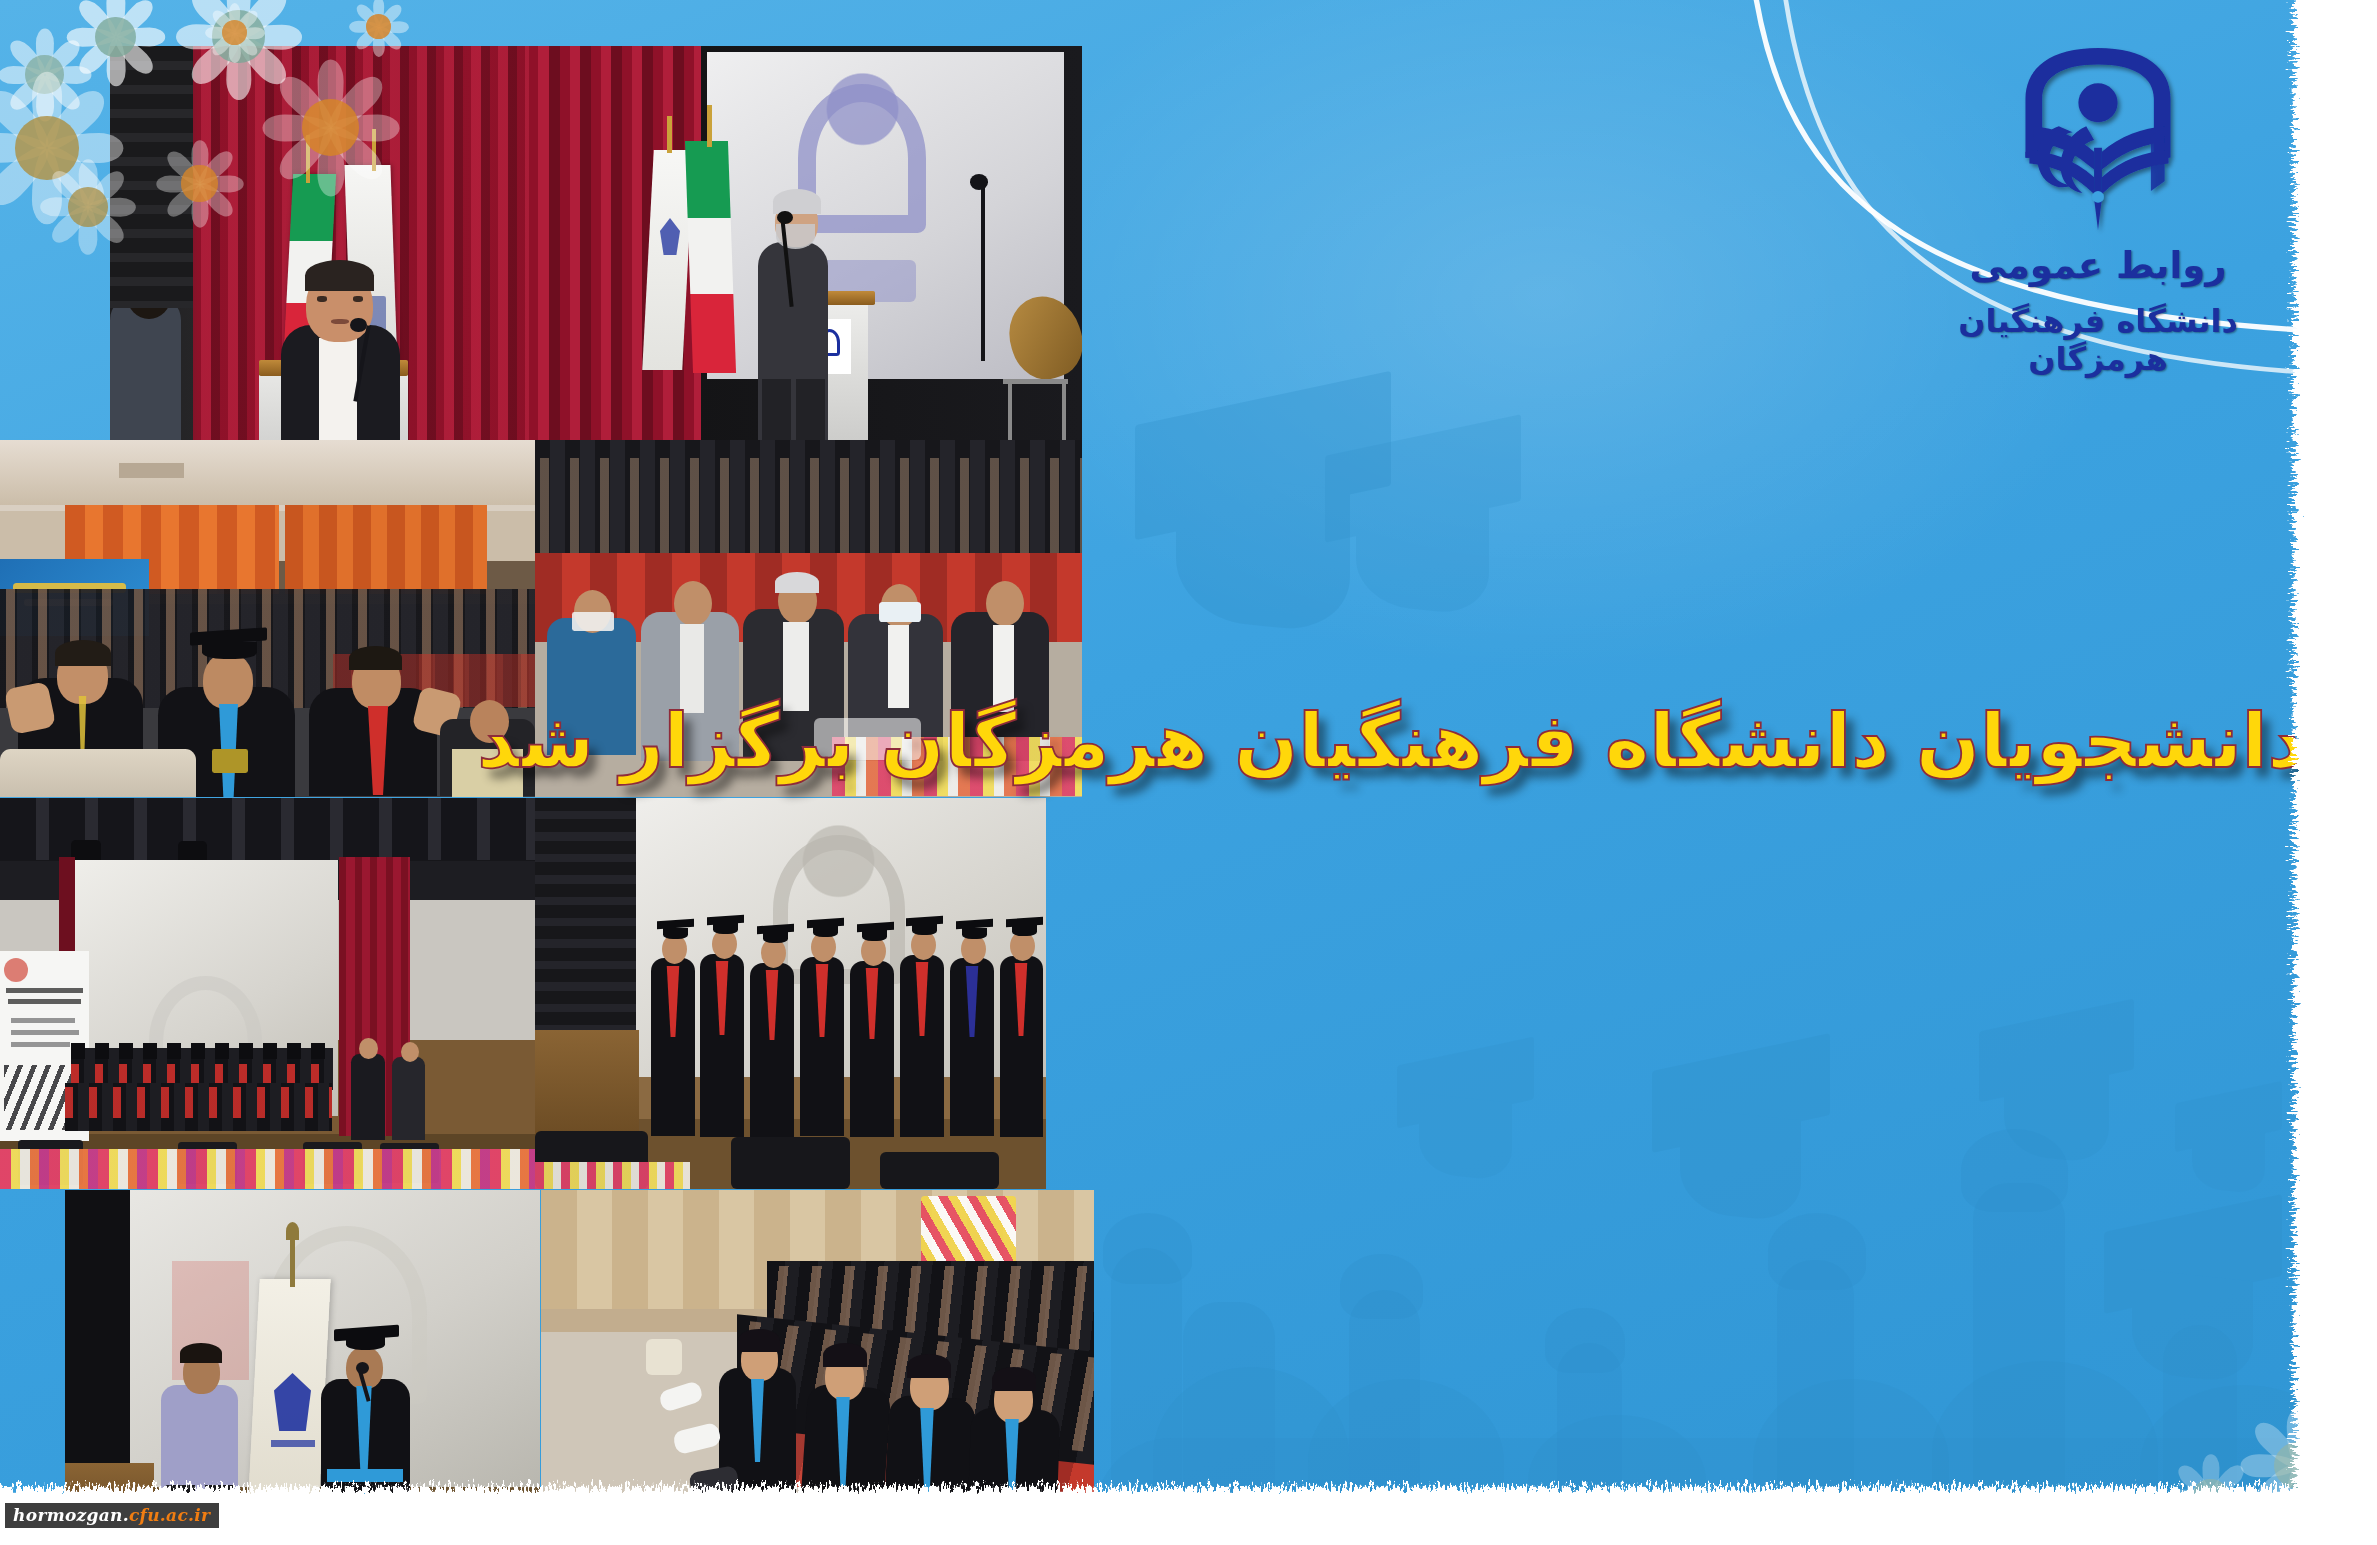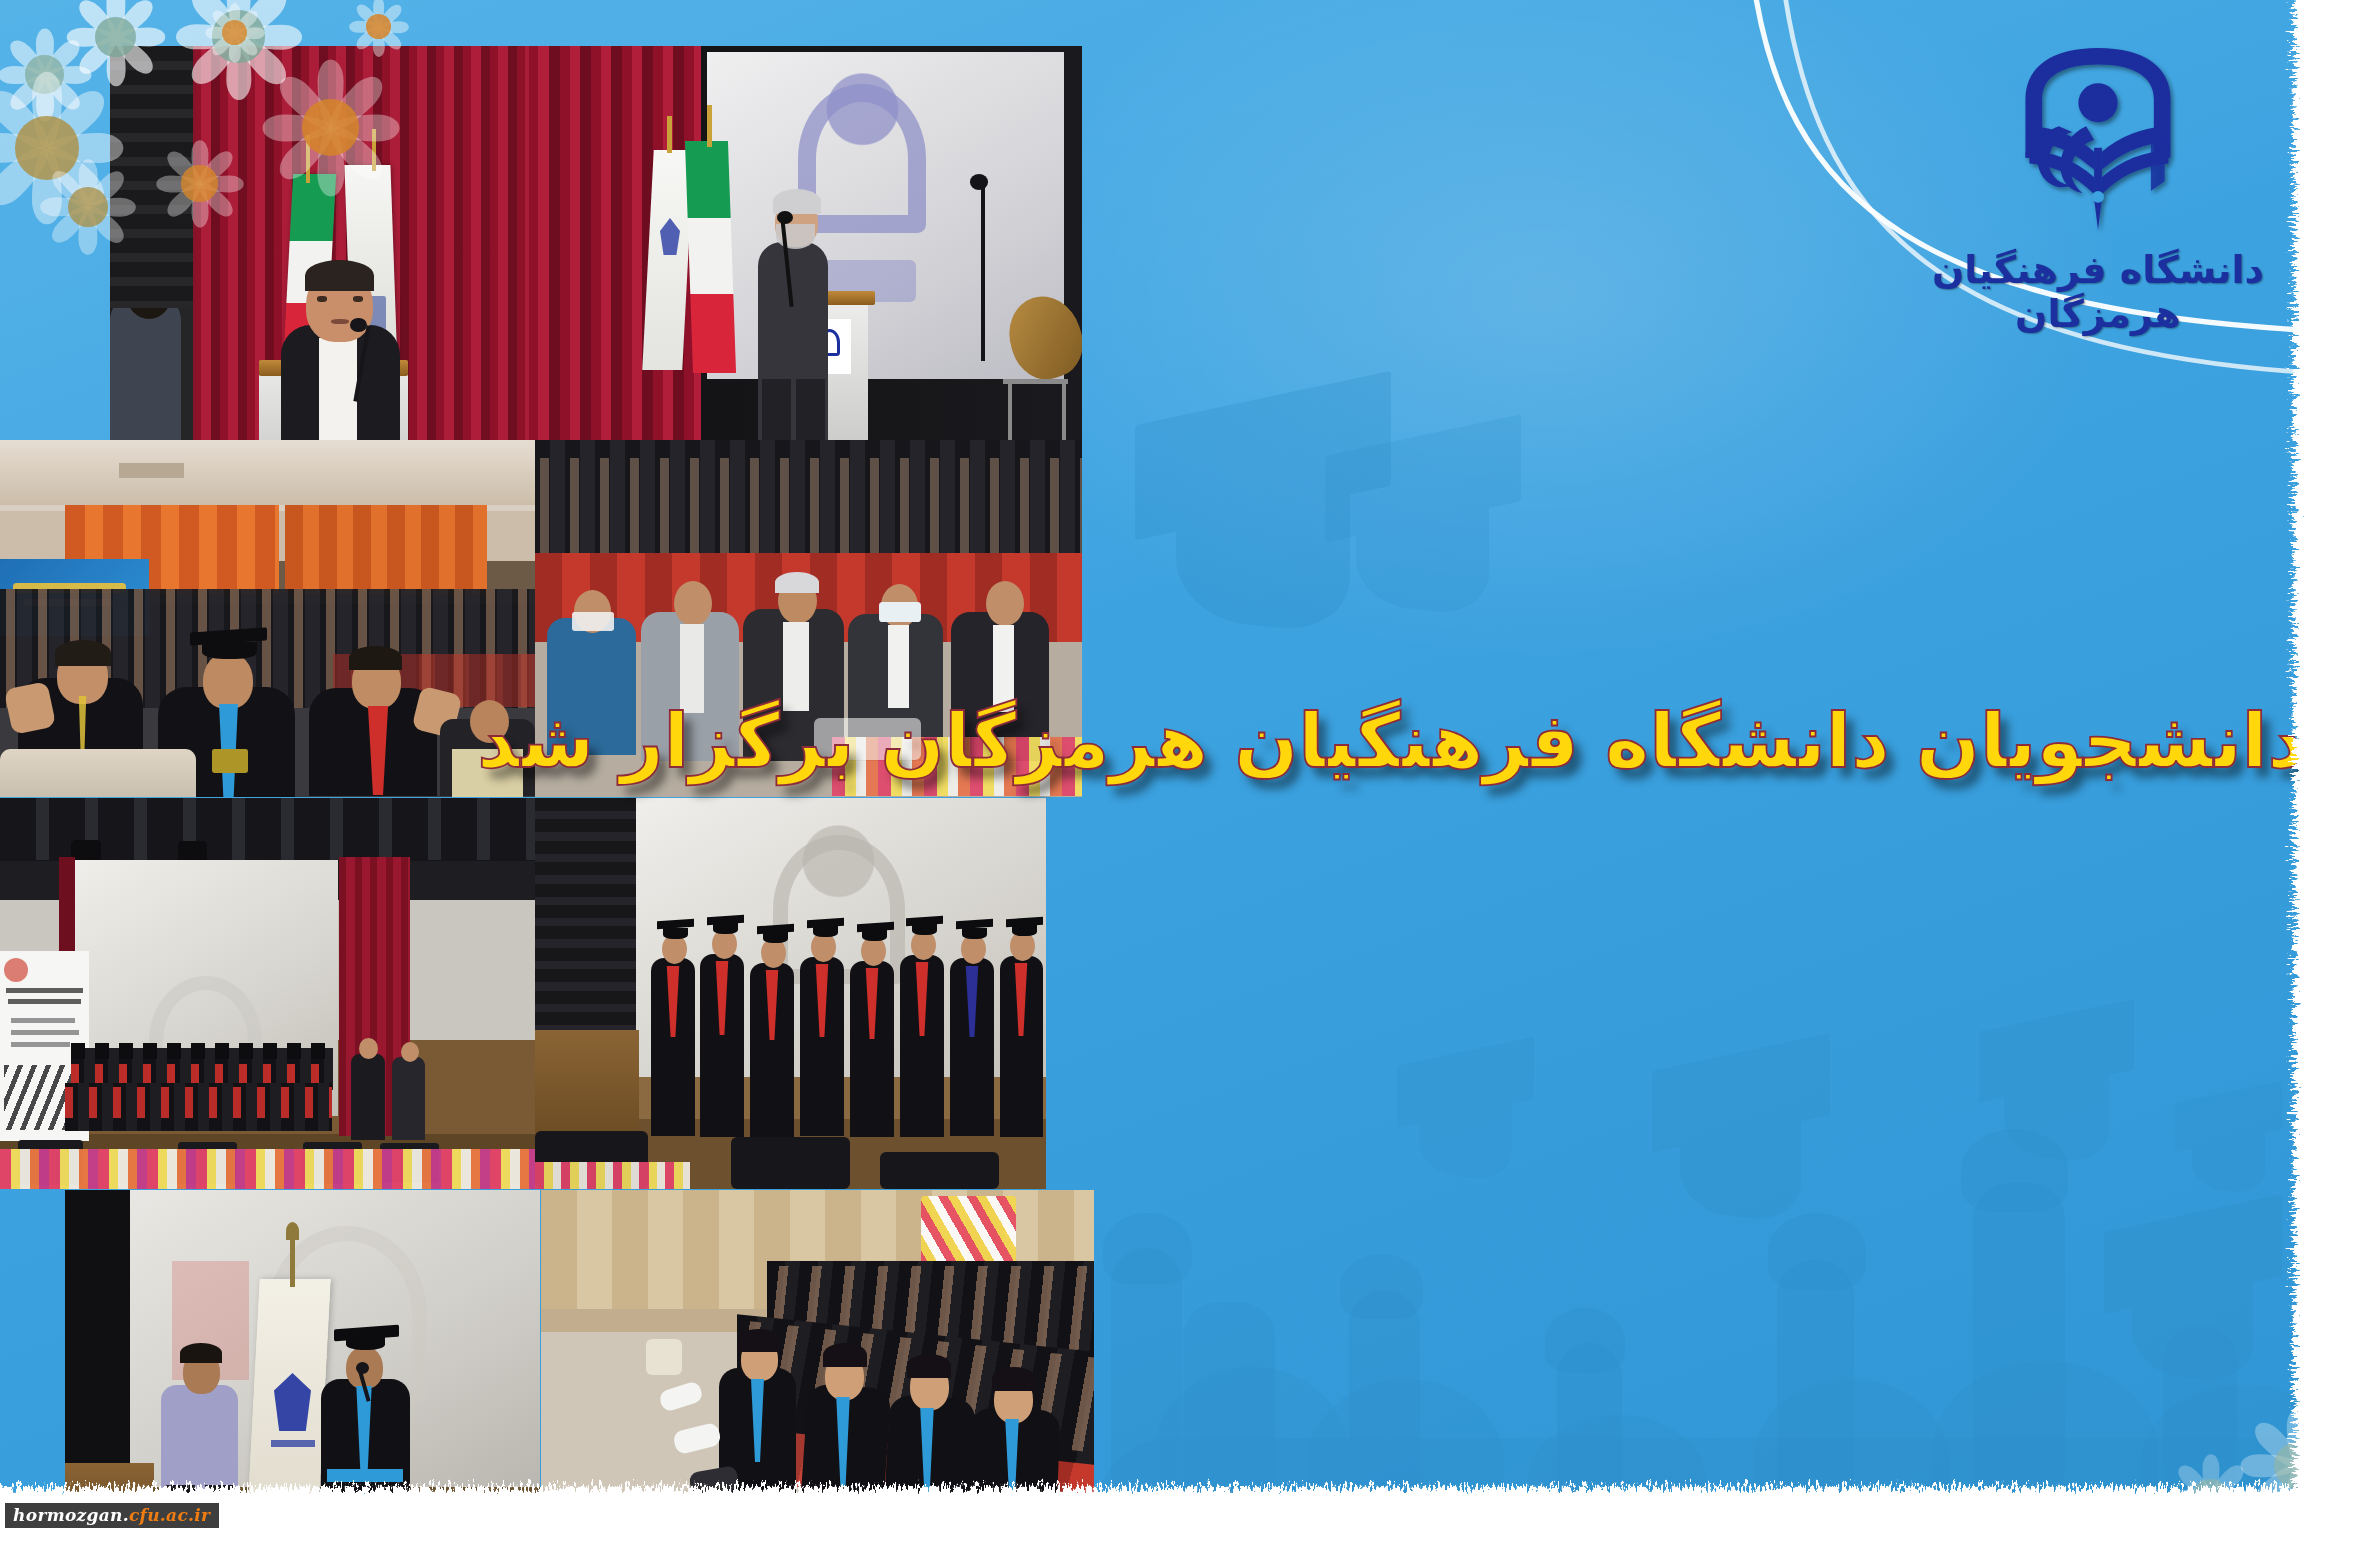--- a/index.html
+++ b/index.html
@@ -44,21 +44,21 @@
     border-radius:50%/32% 32% 68% 68%;transform-origin:50% 100%;}
   .daisy .core{position:absolute;left:31%;top:31%;width:38%;height:38%;border-radius:50%;}
 
   
   #logo-block{position:absolute;right:89px;top:42px;width:380px;text-align:center;}
   #logo-mark{width:196px;height:196px;margin:0 auto;}
   .logo-line{color:#1b2f9e;font-weight:bold;direction:rtl;
     font-family:"DejaVu Sans",sans-serif;
     text-shadow:1.2px 1.2px 1.8px rgba(0,0,0,.35);letter-spacing:-0.6px;}
   #logo-l1{font-size:37px;margin-top:3.6px;}
-  #logo-l2{font-size:38px;margin-top:8px;}
+  #logo-l2{font-size:32px;margin-top:15px;}
 
   
   #headline{position:absolute;right:113px;top:678px;width:1605px;
     direction:rtl;text-align:left;}
   .hl-row{display:flex;align-items:center;justify-content:flex-start;gap:15.5px;}
   .hl{color:#ffd70a;font-weight:bold;direction:rtl;white-space:nowrap;
     font-family:"DejaVu Sans",sans-serif;letter-spacing:-1.2px;
     -webkit-text-stroke:1.8px #8e2b3a;
     text-shadow:8.3px 9.5px 9.5px rgba(0,0,0,.45);}
   #hl1{font-size:75px;line-height:1.15;}
@@ -691,20 +691,21 @@
 
         <circle cx="100" cy="62" r="20"></circle>
 
         <path d="M88 86 C74 92 64 106 62 122 C60 140 70 152 84 154 C74 146 70 134 74 122
                  C78 110 88 102 96 100 Z"></path>
 
         <path d="M60 86 C42 92 34 112 40 130 C45 146 62 152 74 146
                  C58 146 48 132 50 118 C52 104 62 94 74 92 Z"></path>
       </g>
     </svg>
+    <div id="logo-l1" class="logo-line">روابط عمومی</div>
     <div id="logo-l2" class="logo-line">دانشگاه فرهنگیان هرمزگان</div>
   </div>
 
   <div id="headline">
     <div id="hl2" class="hl">دانشجویان دانشگاه فرهنگیان هرمزگان برگزار شد</div>
   </div>
 
   <svg class="edge-right" viewBox="0 0 210 2600" preserveAspectRatio="none">
     <defs>
       <filter id="fuzz">

